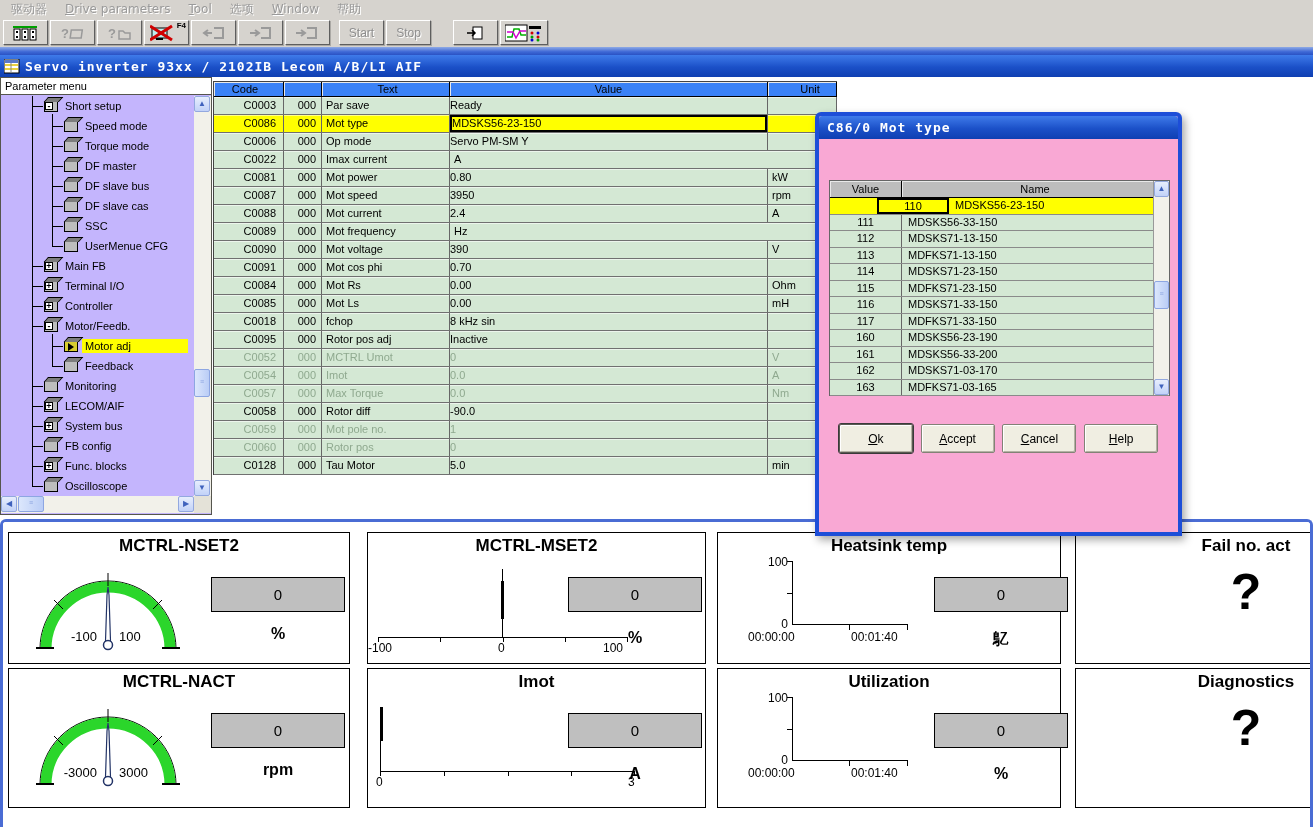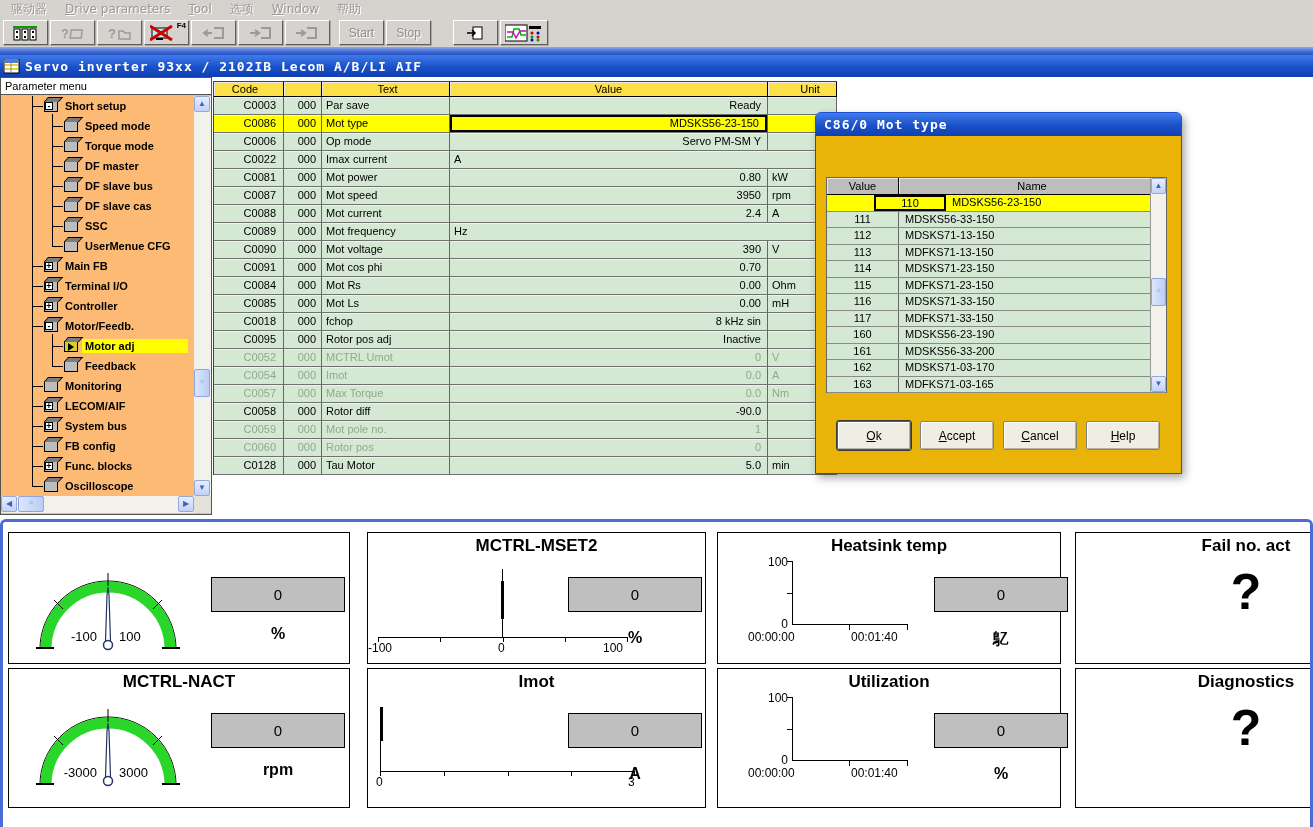--- a/index.html
+++ b/index.html
@@ -31,73 +31,73 @@
 
   
   .mw-title { position:absolute; left:0; top:55px; width:1313px; height:22px;
               background:linear-gradient(#3F7BEA,#1B50C8 55%,#0F3FB2);
               display:flex; align-items:center; gap:5px; padding-left:4px;
               color:#fff; font-family:"DejaVu Sans Mono",monospace; font-weight:bold; font-size:13px; letter-spacing:1px; }
   .mw-title svg { flex:0 0 auto; }
 
   
   .param-panel { position:absolute; left:0; top:77px; width:212px; height:438px;
-                 background:#fdba74; border:1px solid #55554d; }
+                 background:#c4b5fd; border:1px solid #55554d; }
   .param-head { height:17px; border-bottom:1px solid #55554d; font-size:11px; padding:2px 4px; background:#fff; }
   .tree-wrap { position:absolute; left:0; top:18px; width:193px; height:400px; overflow:hidden; }
   .vline { position:absolute; width:0; border-left:1px solid #000; }
   .tree-item { position:relative; height:20px; display:flex; align-items:center; font-size:11px; white-space:nowrap; }
   .tree-item .hline { height:0; border-top:1px solid #000; flex:0 0 auto; }
   .tree-item.lvl1 .hline { margin-left:31px; width:11px; }
   .tree-item.lvl2 .hline { margin-left:51px; width:11px; }
   .cube { position:relative; width:14px; height:11px; background:#BDBDBD; border:1px solid #000; margin:0 4px 0 1px; flex:0 0 auto; }
   .cube::before { content:''; position:absolute; left:1px; top:-5px; width:13px; height:4px; background:#7d7d7d;
                   border:1px solid #000; border-bottom:none; transform:skewX(-42deg); }
   .badge { position:absolute; left:0; top:0; width:8px; height:8px; background:#fff; border:1px solid #000;
            font-size:9px; line-height:6px; text-align:center; font-style:normal; font-weight:bold; }
   .badge:empty { display:none; }
   .play { display:none; position:absolute; left:3px; top:1px; width:0; height:0; font-style:normal;
           border-left:6px solid #000; border-top:4px solid transparent; border-bottom:4px solid transparent; }
   .tree-item.sel .cube { background:#D8CE30; }
   .tree-item.sel .play { display:block; }
-  .tlabel { padding:1px 3px; cursor:default;font-weight:bold; }
+  .tlabel { padding:1px 3px; cursor:default; }
   .tree-item.sel .tlabel { background:#FFFF00; flex:1; margin-right:6px; }
 
   
   .vscroll { position:absolute; left:193px; top:18px; width:17px; height:400px; background:#F2F1EA; }
   .hscroll { position:absolute; left:0; top:418px; width:193px; height:17px; background:#F2F1EA; }
   .sb-corner { position:absolute; left:193px; top:418px; width:17px; height:17px; background:#E4E2D8; }
   .sb-btn { position:absolute; width:16px; height:16px; background:linear-gradient(#E7EEFD,#C2D2F8);
             border:1px solid #93A8DF; border-radius:2px; color:#3F62BD; font-size:8px; line-height:14px; text-align:center; cursor:pointer; }
   .sb-thumb { position:absolute; background:linear-gradient(90deg,#DCE7FC,#BACDF6); border:1px solid #8DA6E2; border-radius:2px;
               color:#8DA6E2; font-size:7px; line-height:24px; text-align:center; cursor:pointer; }
   .hscroll .sb-thumb { line-height:12px; }
 
   
   .ptable { position:absolute; left:213px; top:81px; width:624px; background:#fff; border-left:1px solid #444; border-top:1px solid #444; }
   .thead { display:flex; height:15px; }
-  .thead span { background:#fde047; border-right:1px solid #000; border-bottom:1px solid #000;
+  .thead span { background:#3b82f6; border-right:1px solid #000; border-bottom:1px solid #000;
                 box-shadow:inset 1px 1px 0 #E9E9E9; font-size:11px; text-align:center; line-height:14px; }
   .trow { display:flex; height:18px; background:#D4E8D4; border-bottom:1px solid #707070;
           box-shadow:inset 0 1px 0 rgba(255,255,255,.55); font-size:11px; cursor:default; }
   .trow span { border-right:1px solid #666; line-height:17px; overflow:hidden; white-space:nowrap; }
   .h-code,.c-code { width:70px; flex:0 0 auto; text-align:right; padding-right:7px; }
   .h-sub,.c-sub  { width:38px; flex:0 0 auto; text-align:right; padding-right:5px; }
   .h-text,.c-text { width:128px; flex:0 0 auto; text-align:left; padding-left:4px; }
   .h-val,.c-val  { width:318px; flex:0 0 auto; padding:0; }
   .h-unit,.c-unit { flex:1; text-align:left; padding-left:4px; border-right:none; }
   .thead .h-unit { border-right:1px solid #000;padding-left:16px; }
-  .vb { display:block; height:17px; line-height:16px; text-align:right; padding-right:6px; font-style:normal; }
+  .vb { display:block; height:17px; line-height:16px; padding-right:6px; font-style:normal; }
   .trow.sel { background:#FFFF00; }
   .trow.sel .vb { border:2px solid #000; line-height:13px; }
   .trow.dim { color:#8FA98F; }
 
   
-  .dialog { position:absolute; left:815px; top:112px; width:367px; height:362px; background:#eab308;
-            border:1px solid #1d4ed8; border-radius:6px 6px 0 0; box-shadow:3px 4px 8px rgba(0,0,0,.35); z-index:40; }
+  .dialog { position:absolute; left:815px; top:112px; width:367px; height:424px; background:#f9a8d4;
+            border:4px solid #1d4ed8; border-radius:6px 6px 0 0; box-shadow:3px 4px 8px rgba(0,0,0,.35); z-index:40; }
   .dlg-title { height:23px; background:linear-gradient(#3F7BEA,#1B50C8 55%,#0F3FB2); border-radius:3px 3px 0 0;
                color:#fff; font-family:"DejaVu Sans Mono",monospace; font-weight:bold; font-size:13px; letter-spacing:1px;
                display:flex; align-items:center; padding-left:8px; }
   .dlg-body { position:relative; height:337px; }
   .dlg-list { position:absolute; left:10px; top:41px; width:341px; height:216px; background:#fff; border:1px solid #666; }
   .dhead { display:flex; height:17px; }
   .dhead span { background:#BDBDBD; border-right:1px solid #000; border-bottom:1px solid #000;
                 box-shadow:inset 1px 1px 0 #E9E9E9; font-size:11px; text-align:center; line-height:16px; }
   .dh-val,.dv { width:72px; flex:0 0 auto; text-align:center; }
   .dh-name,.dn { flex:1; text-align:left; padding-left:6px; }
@@ -718,20 +718,21 @@
             <span>Help</span>
           </div>
       </div>
     </div>
   </div>
 
   <div class="monwin">
     <div class="mon-content">
 
       <div class="mpanel" style="left:5px; top:10px; width:342px; height:132px;">
+        <div class="p-title">MCTRL-NSET2</div>
         <svg style="position:absolute; left:14px; top:24px;" width="170" height="102">
           <path d="M 17 92 A 68 68 0 0 1 153 92" fill="none" stroke="#000" stroke-width="1"></path>
           <path d="M 23 92 A 62 62 0 0 1 147 92" fill="none" stroke="#2BD62B" stroke-width="11"></path>
           <line x1="13" y1="91" x2="31" y2="91" stroke="#000" stroke-width="2"></line>
           <line x1="139" y1="91" x2="157" y2="91" stroke="#000" stroke-width="2"></line>
           <line x1="40" y1="52" x2="31" y2="43" stroke="#000"></line>
           <line x1="130" y1="52" x2="139" y2="43" stroke="#000"></line>
           <line x1="85" y1="16" x2="85" y2="29" stroke="#000"></line>
           <path d="M82.5 84 L84 38 L85 30 L86 38 L87.5 84 Z" fill="#fff" stroke="#223366" stroke-width="1.2"></path>
           <circle cx="85" cy="88" r="4.5" fill="#fff" stroke="#223366" stroke-width="1.5"></circle>

